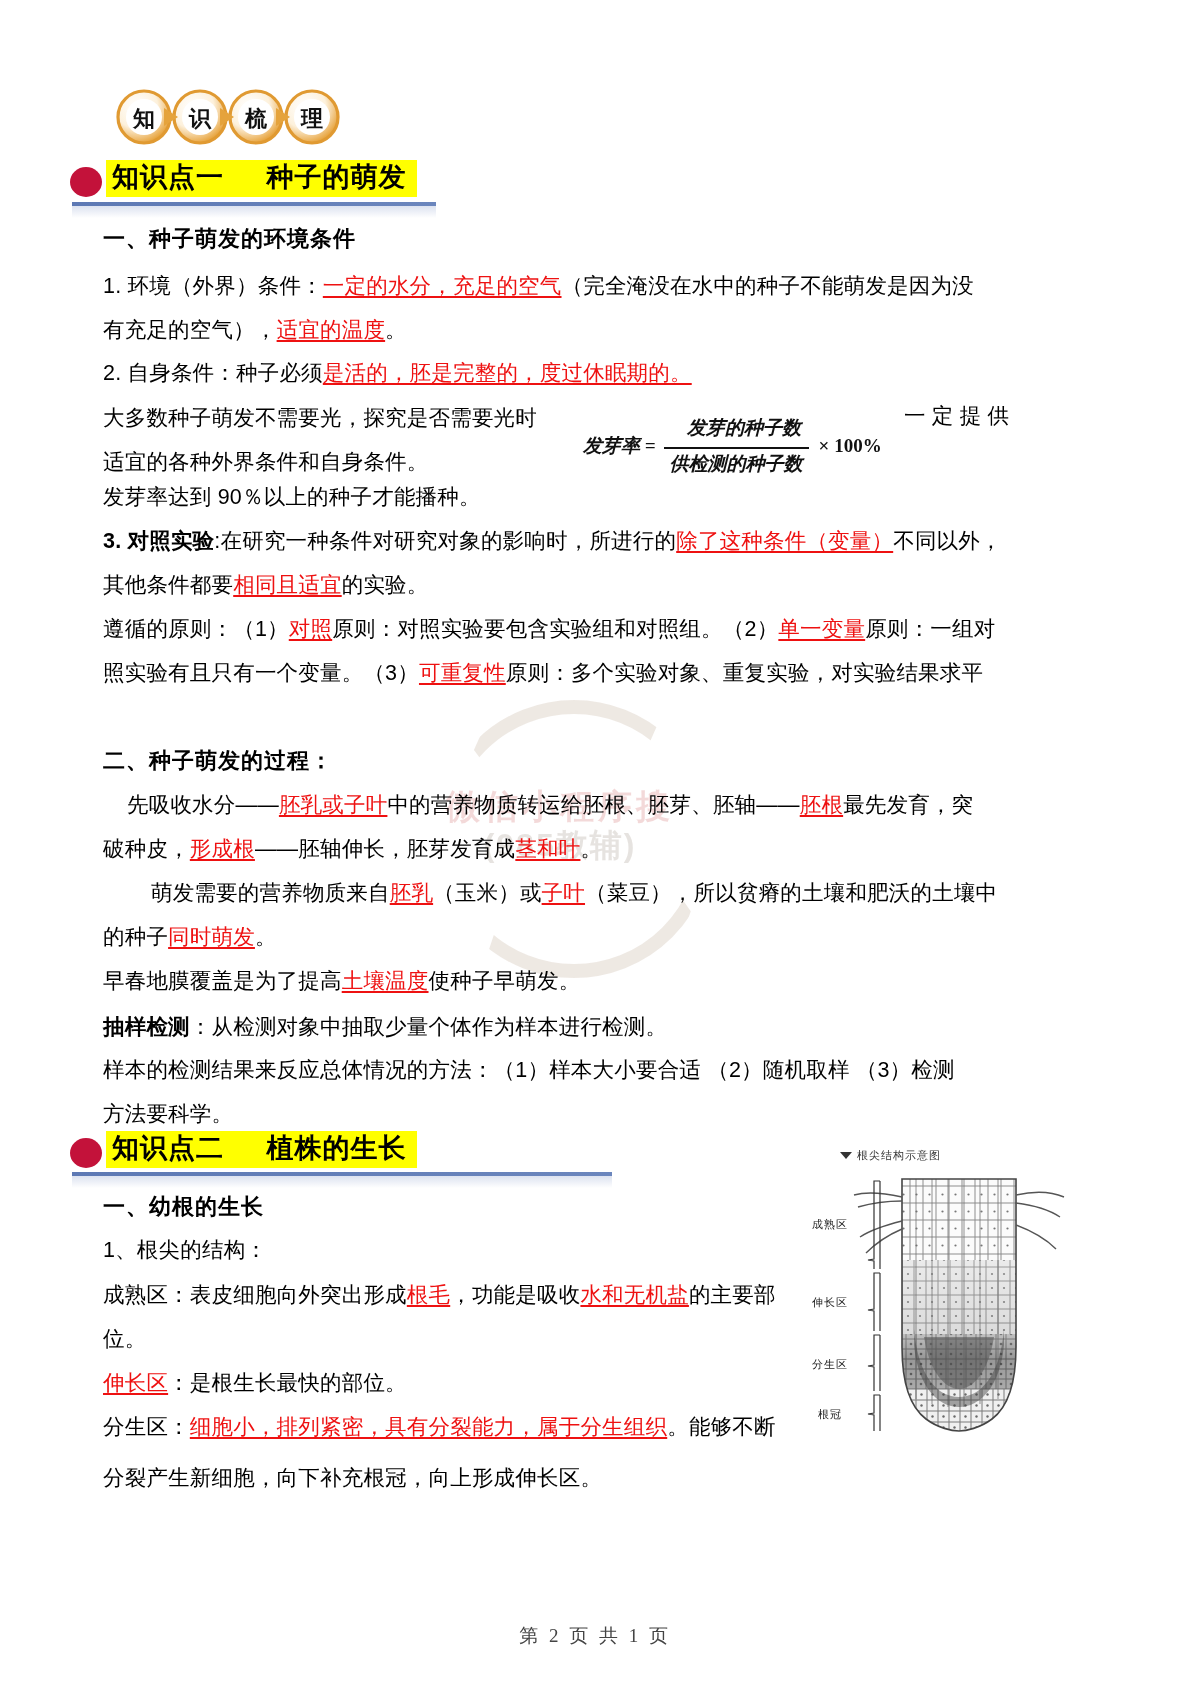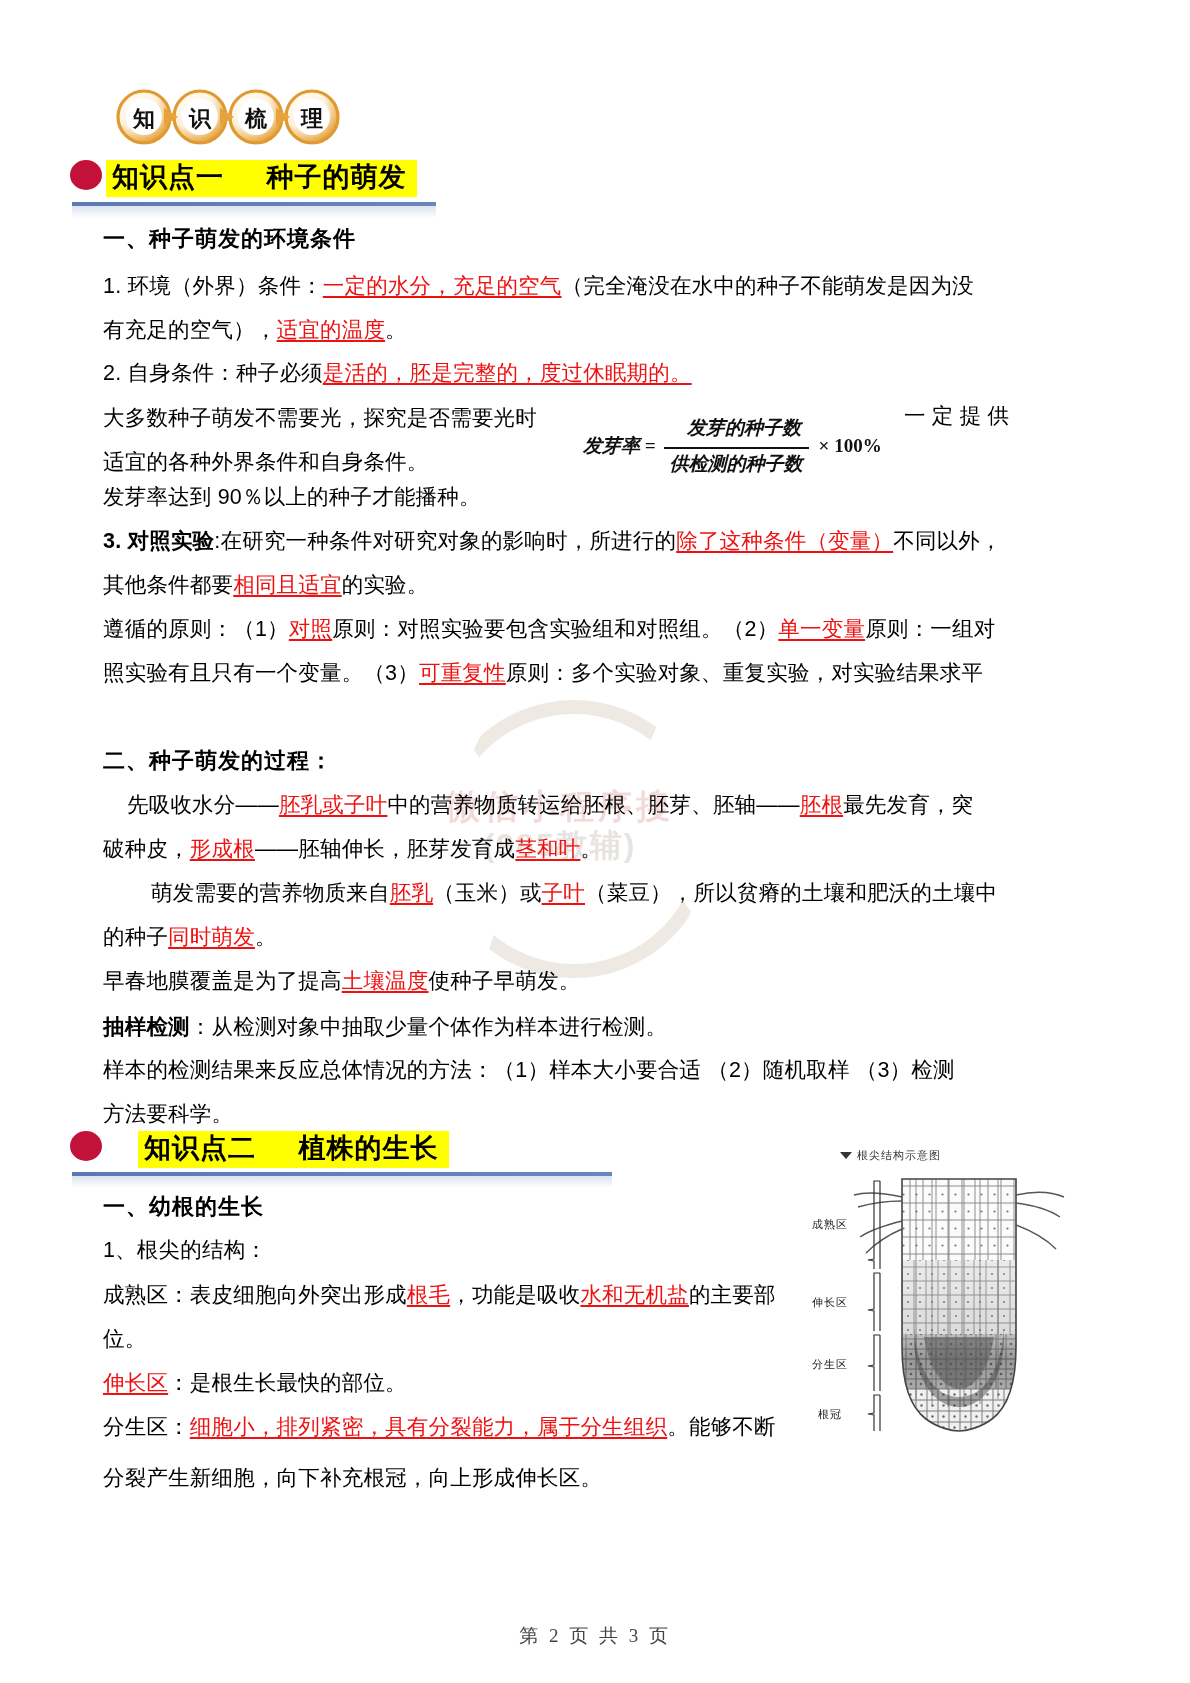--- a/index.html
+++ b/index.html
@@ -32,21 +32,21 @@
     clip-path: polygon(0 0,22% 0,14% 18%,26% 34%,12% 56%,24% 76%,16% 100%,0 100%, 100% 100%, 84% 100%, 92% 76%, 78% 56%, 90% 34%, 76% 18%, 84% 0, 100% 0);
   }
   .wm-l1 { font-size:34px; letter-spacing:4px; color:#b91c1c; font-weight:bold; line-height:1; margin-bottom:6px; }
   .wm-l2 { font-size:32px; letter-spacing:2px; color:#6b5743; font-weight:bold; line-height:1; }
 
   
   .badge { position:absolute; left:112px; top:88px; width:240px; height:58px; z-index:2; }
   .badge svg { display:block; }
 
   
-  .kp { position:absolute; z-index:3; display:flex; align-items:flex-start; }
+  .kp { position:absolute; z-index:3; display:flex; align-items:flex-end; }
   .kp-dot {
     width:32px; height:30px; border-radius:50%;
     background:#c3123a; flex:0 0 auto; margin-right:4px;
   }
   .kp-text {
     background:#ffff00;
     font-size:27px; font-weight:bold; letter-spacing:1px;
     padding:2px 10px 4px 6px; line-height:1.15; white-space:pre;
   }
   .kp-rule {
@@ -196,21 +196,21 @@
   <div class="txt" style="left:103px; top:883px;"><span style="display:inline-block;width:48px;"></span><span>萌发需要的营养物质来自</span><span class="redu">胚乳</span><span>（玉米）或</span><span class="redu">子叶</span><span>（菜豆），所以贫瘠的土壤和肥沃的土壤中</span></div>
   <div class="txt" style="left:103px; top:927px;"><span>的种子</span><span class="redu">同时萌发</span><span>。</span></div>
 
   <div class="txt" style="left:103px; top:971px;"><span>早春地膜覆盖是为了提高</span><span class="redu">土壤温度</span><span>使种子早萌发。</span></div>
 
   <div class="txt" style="left:103px; top:1017px;"><span class="bold">抽样检测</span><span>：从检测对象中抽取少量个体作为样本进行检测。</span></div>
 
   <div class="txt" style="left:103px; top:1060px;">样本的检测结果来反应总体情况的方法：（1）样本大小要合适 （2）随机取样     （3）检测</div>
   <div class="txt" style="left:103px; top:1104px;">方法要科学。</div>
 
-  <div class="kp" style="left:70px; top:1131px;gap:32px;">
+  <div class="kp" style="left:70px; top:1131px;">
     <div class="kp-dot"></div>
     <div class="kp-text">知识点二     植株的生长</div>
   </div>
   <div class="kp-rule" style="left:72px; top:1172px; width:540px;"></div>
   <div class="kp-rule-soft" style="left:72px; top:1176px; width:540px;"></div>
 
   <div class="txt sub-h" style="left:103px; top:1196px;">一、幼根的生长</div>
   <div class="txt" style="left:103px; top:1240px;">1、根尖的结构：</div>
 
   <div class="txt" style="left:103px; top:1285px;"><span>成熟区：表皮细胞向外突出形成</span><span class="redu">根毛</span><span>，功能是吸收</span><span class="redu">水和无机盐</span><span>的主要部</span></div>
@@ -319,15 +319,15 @@
         </g>
       </svg>
 
       <div class="zone-label" style="left:6px; top:48px;">成熟区</div>
       <div class="zone-label" style="left:6px; top:126px;">伸长区</div>
       <div class="zone-label" style="left:6px; top:188px;">分生区</div>
       <div class="zone-label" style="left:12px; top:238px;">根冠</div>
     </div>
   </div>
 
-  <div class="footer">第 2 页 共 3 页</div>
+  <div class="footer">第 2 页 共 1 页</div>
 
 </div>
 
 </body></html>

